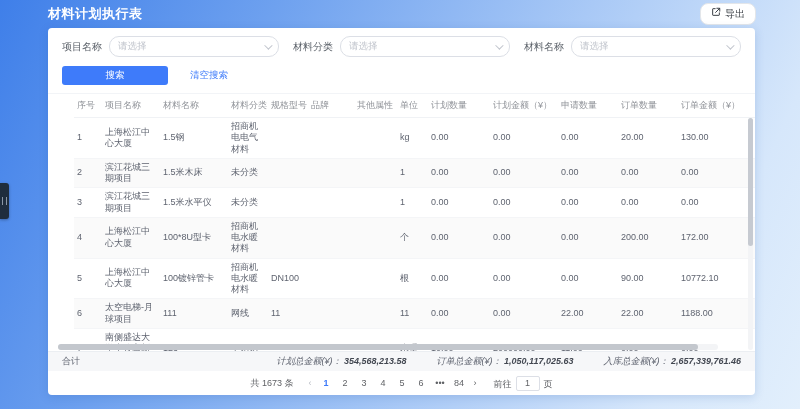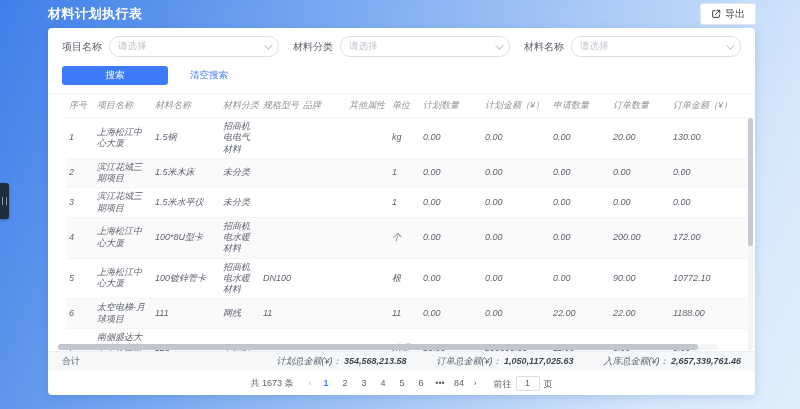--- a/index.html
+++ b/index.html
@@ -5,22 +5,22 @@
   * { margin:0; padding:0; box-sizing:border-box; }
   html,body { width:800px; height:409px; overflow:hidden; }
   body { font-family:"Liberation Sans","DejaVu Sans",sans-serif; }
   .screen { position:relative; width:800px; height:409px;
     background:linear-gradient(115deg,#3f7fe9 0%,#6ea1ef 28%,#a9c9f6 60%,#d6e7fb 85%,#e2effc 100%); }
 
   
   .titlebar { position:absolute; left:48px; right:44px; top:0; height:28px;
     display:flex; align-items:center; justify-content:space-between; }
   .page-title { color:#fff; font-size:13px; font-weight:bold; letter-spacing:.5px; }
-  .export-btn { display:flex; align-items:center; gap:4px; background:#fff; border:1px solid #e3e6ea;
-    border-radius:3px; padding:3px 10px; font-size:10px; color:#3a3f45; cursor:pointer; }
+  .export-btn { display:flex; gap:4px; background:#fff; border:1px solid #e3e6ea;
+    border-radius:8px; padding:3px 10px; font-size:10px; color:#3a3f45; cursor:pointer; }
   .export-btn svg { display:block; }
 
   
   .side-handle { position:absolute; left:0; top:183px; width:9px; height:36px; background:#1f2d3d;
     border-radius:0 3px 3px 0; box-shadow:0 1px 3px rgba(0,0,0,.3); cursor:pointer; }
   .side-handle:after { content:""; position:absolute; left:2px; top:14px; width:3px; height:8px;
     border-left:1px solid #8b97a5; border-right:1px solid #8b97a5; }
 
   
   .panel { position:absolute; left:48px; top:28px; width:707px; height:367px; background:#fff;
@@ -35,21 +35,21 @@
   .placeholder { font-size:9.5px; color:#c0c4cc; }
   .chev { width:6px; height:6px; border-right:1px solid #c0c4cc; border-bottom:1px solid #c0c4cc;
     transform:rotate(45deg) translateY(-2px); }
   .btn-row { display:flex; align-items:center; margin:9px 0 8px 0; }
   .search-btn { width:106px; height:19px; background:#3e7bfa; color:#fff; font-size:9.5px;
     border:none; border-radius:3px; cursor:pointer; }
   .clear-link { font-size:9.5px; color:#3e7bfa; margin-left:22px; cursor:pointer; }
 
   
   .table-wrap { position:relative; flex:1; overflow:hidden; border-top:1px solid #f2f4f7; }
-  table { width:684px; margin-left:4px; border-collapse:collapse; table-layout:fixed;font-style:italic; }
+  table { width:684px; margin-left:12px; border-collapse:collapse; table-layout:fixed; }
   th { font-size:9px; color:#909399; font-weight:normal; text-align:left; padding:5px 3px 5px 3px;
     background:#fff; border-bottom:1px solid #f0f2f5; white-space:nowrap; overflow:hidden; }
   td { font-size:9px; color:#5f6470; padding:3px 3px; height:27px; line-height:1.25;
     border-bottom:1px solid #f4f5f7; word-break:break-all; overflow:hidden; vertical-align:middle; }
   tr.striped td { background:#fafafa; }
   .tbl-pad { padding-left:14px; }
 
   
   .vscroll { position:absolute; right:2px; top:24px; width:5px; height:232px; border-radius:3px; background:#f3f4f6; }
   .vscroll .thumb { position:absolute; top:0; left:0; width:5px; height:128px; border-radius:3px; background:#c6cad1; cursor:pointer; }

